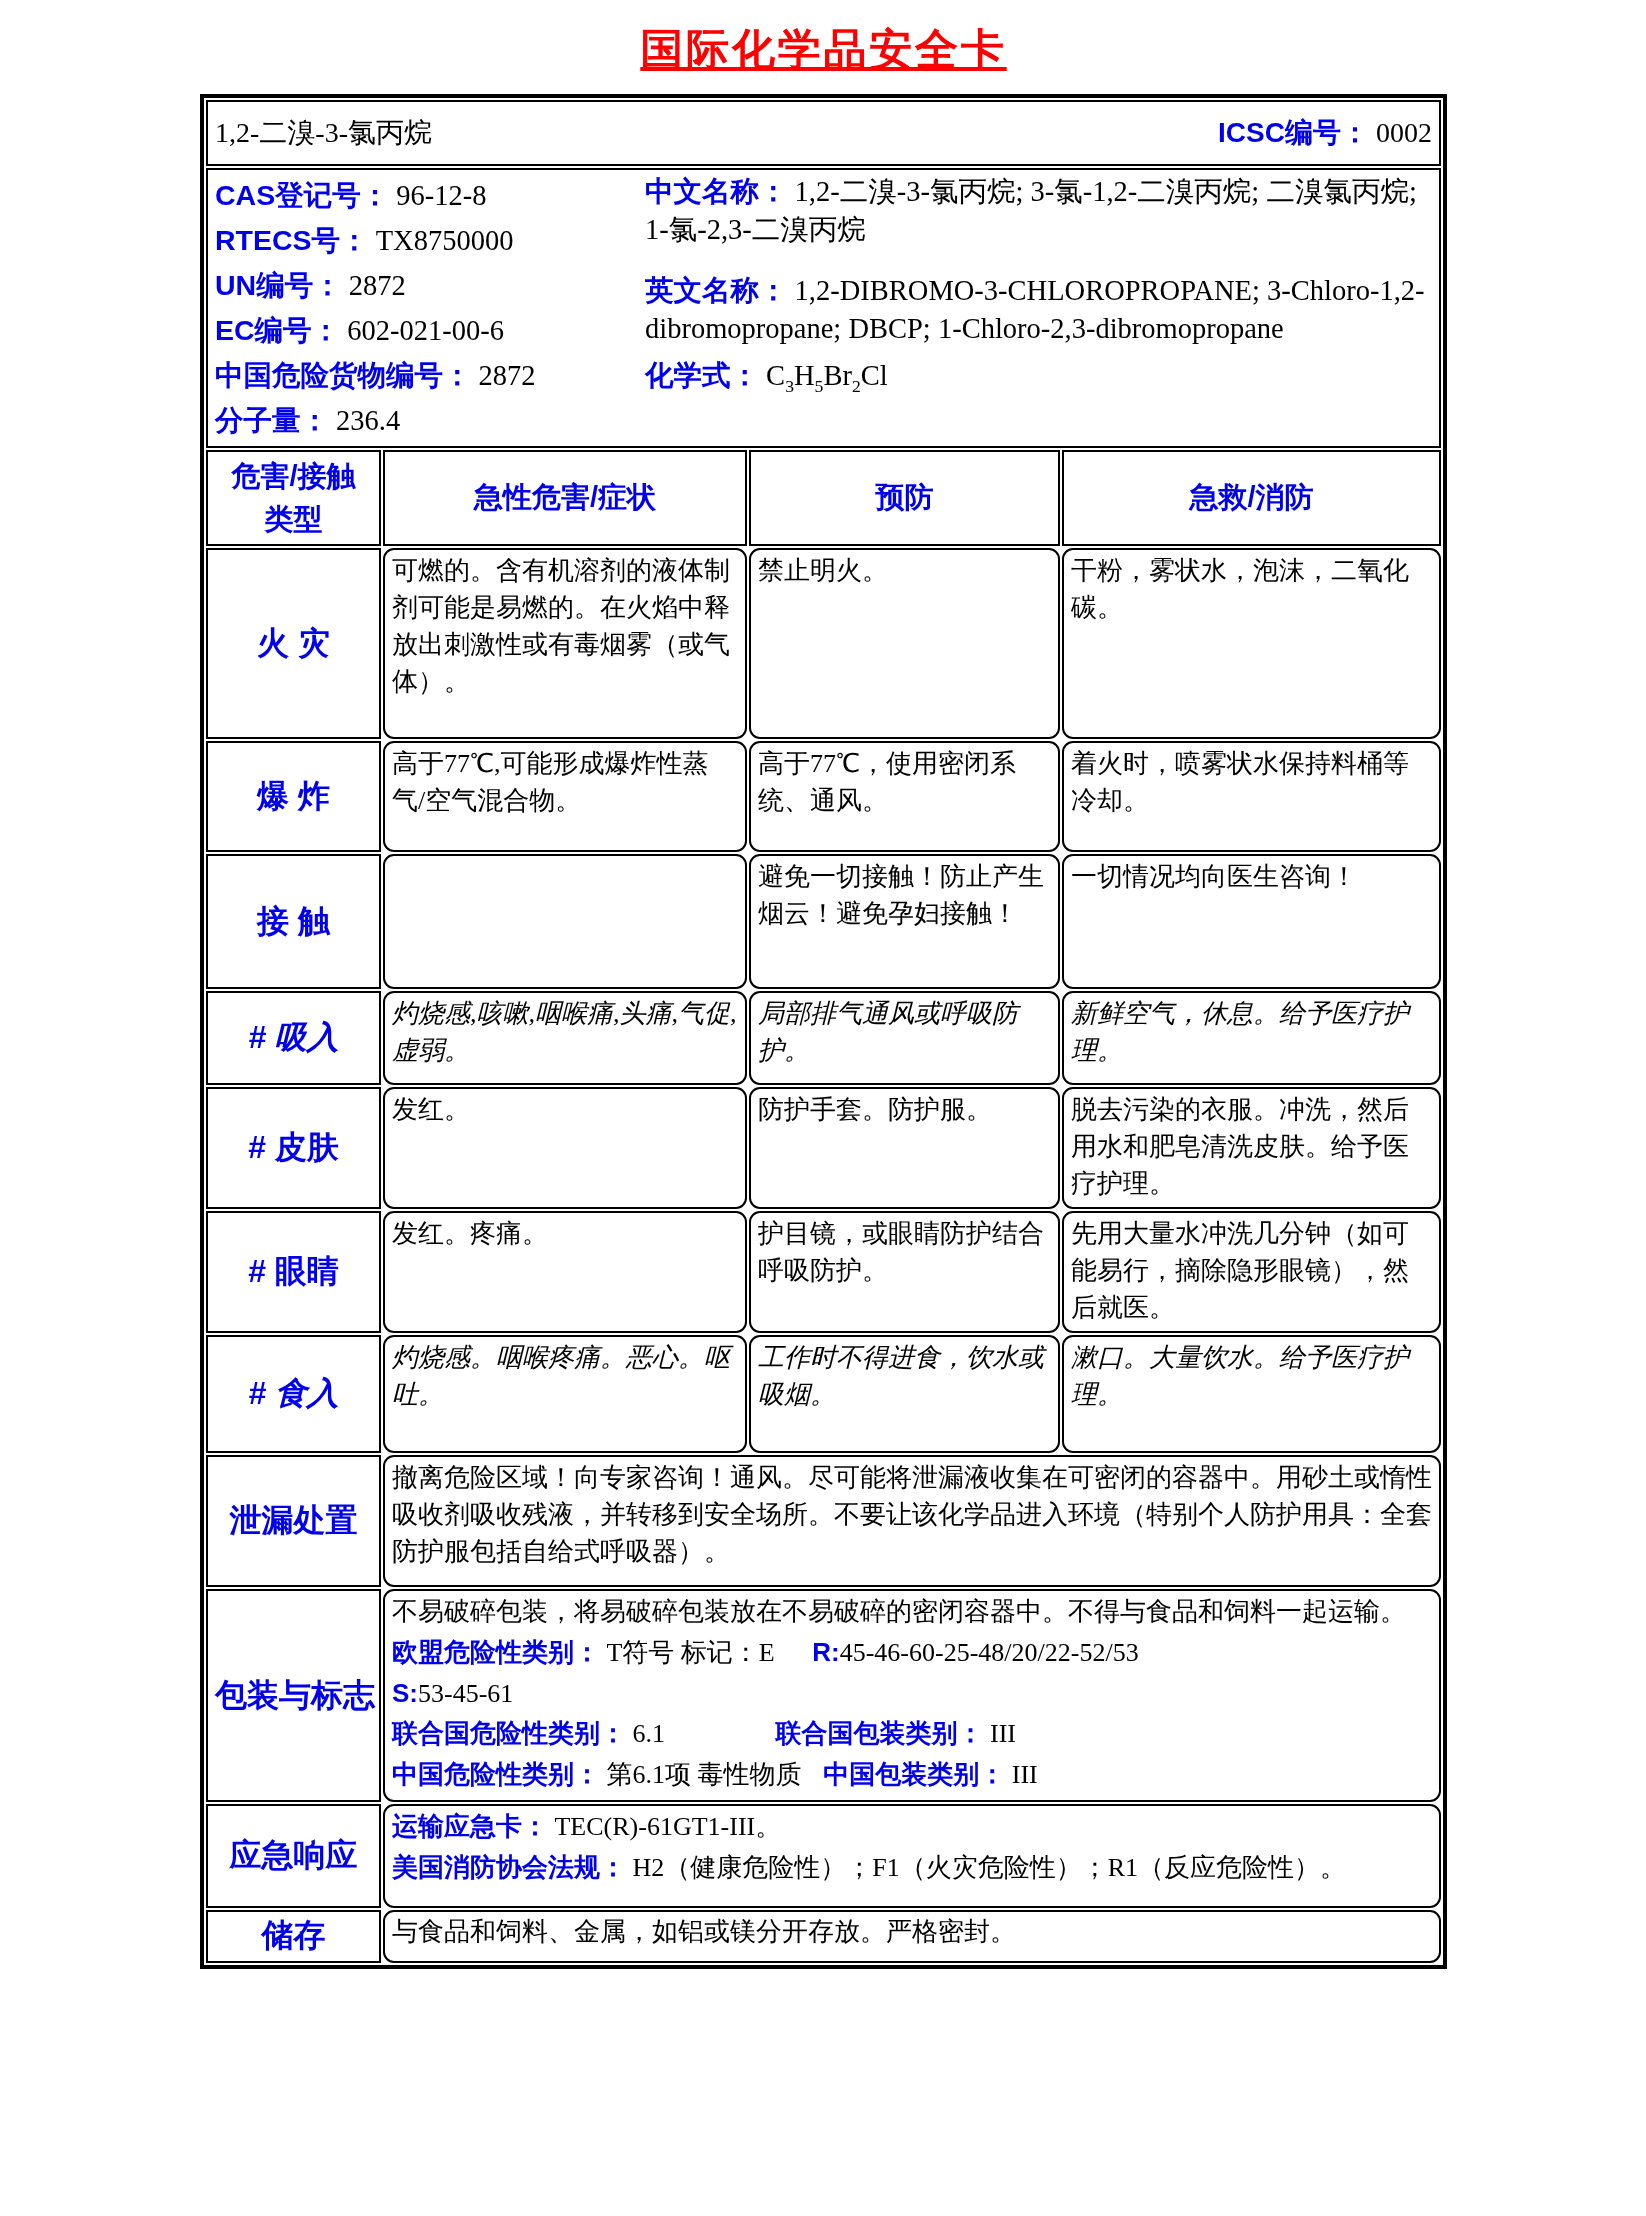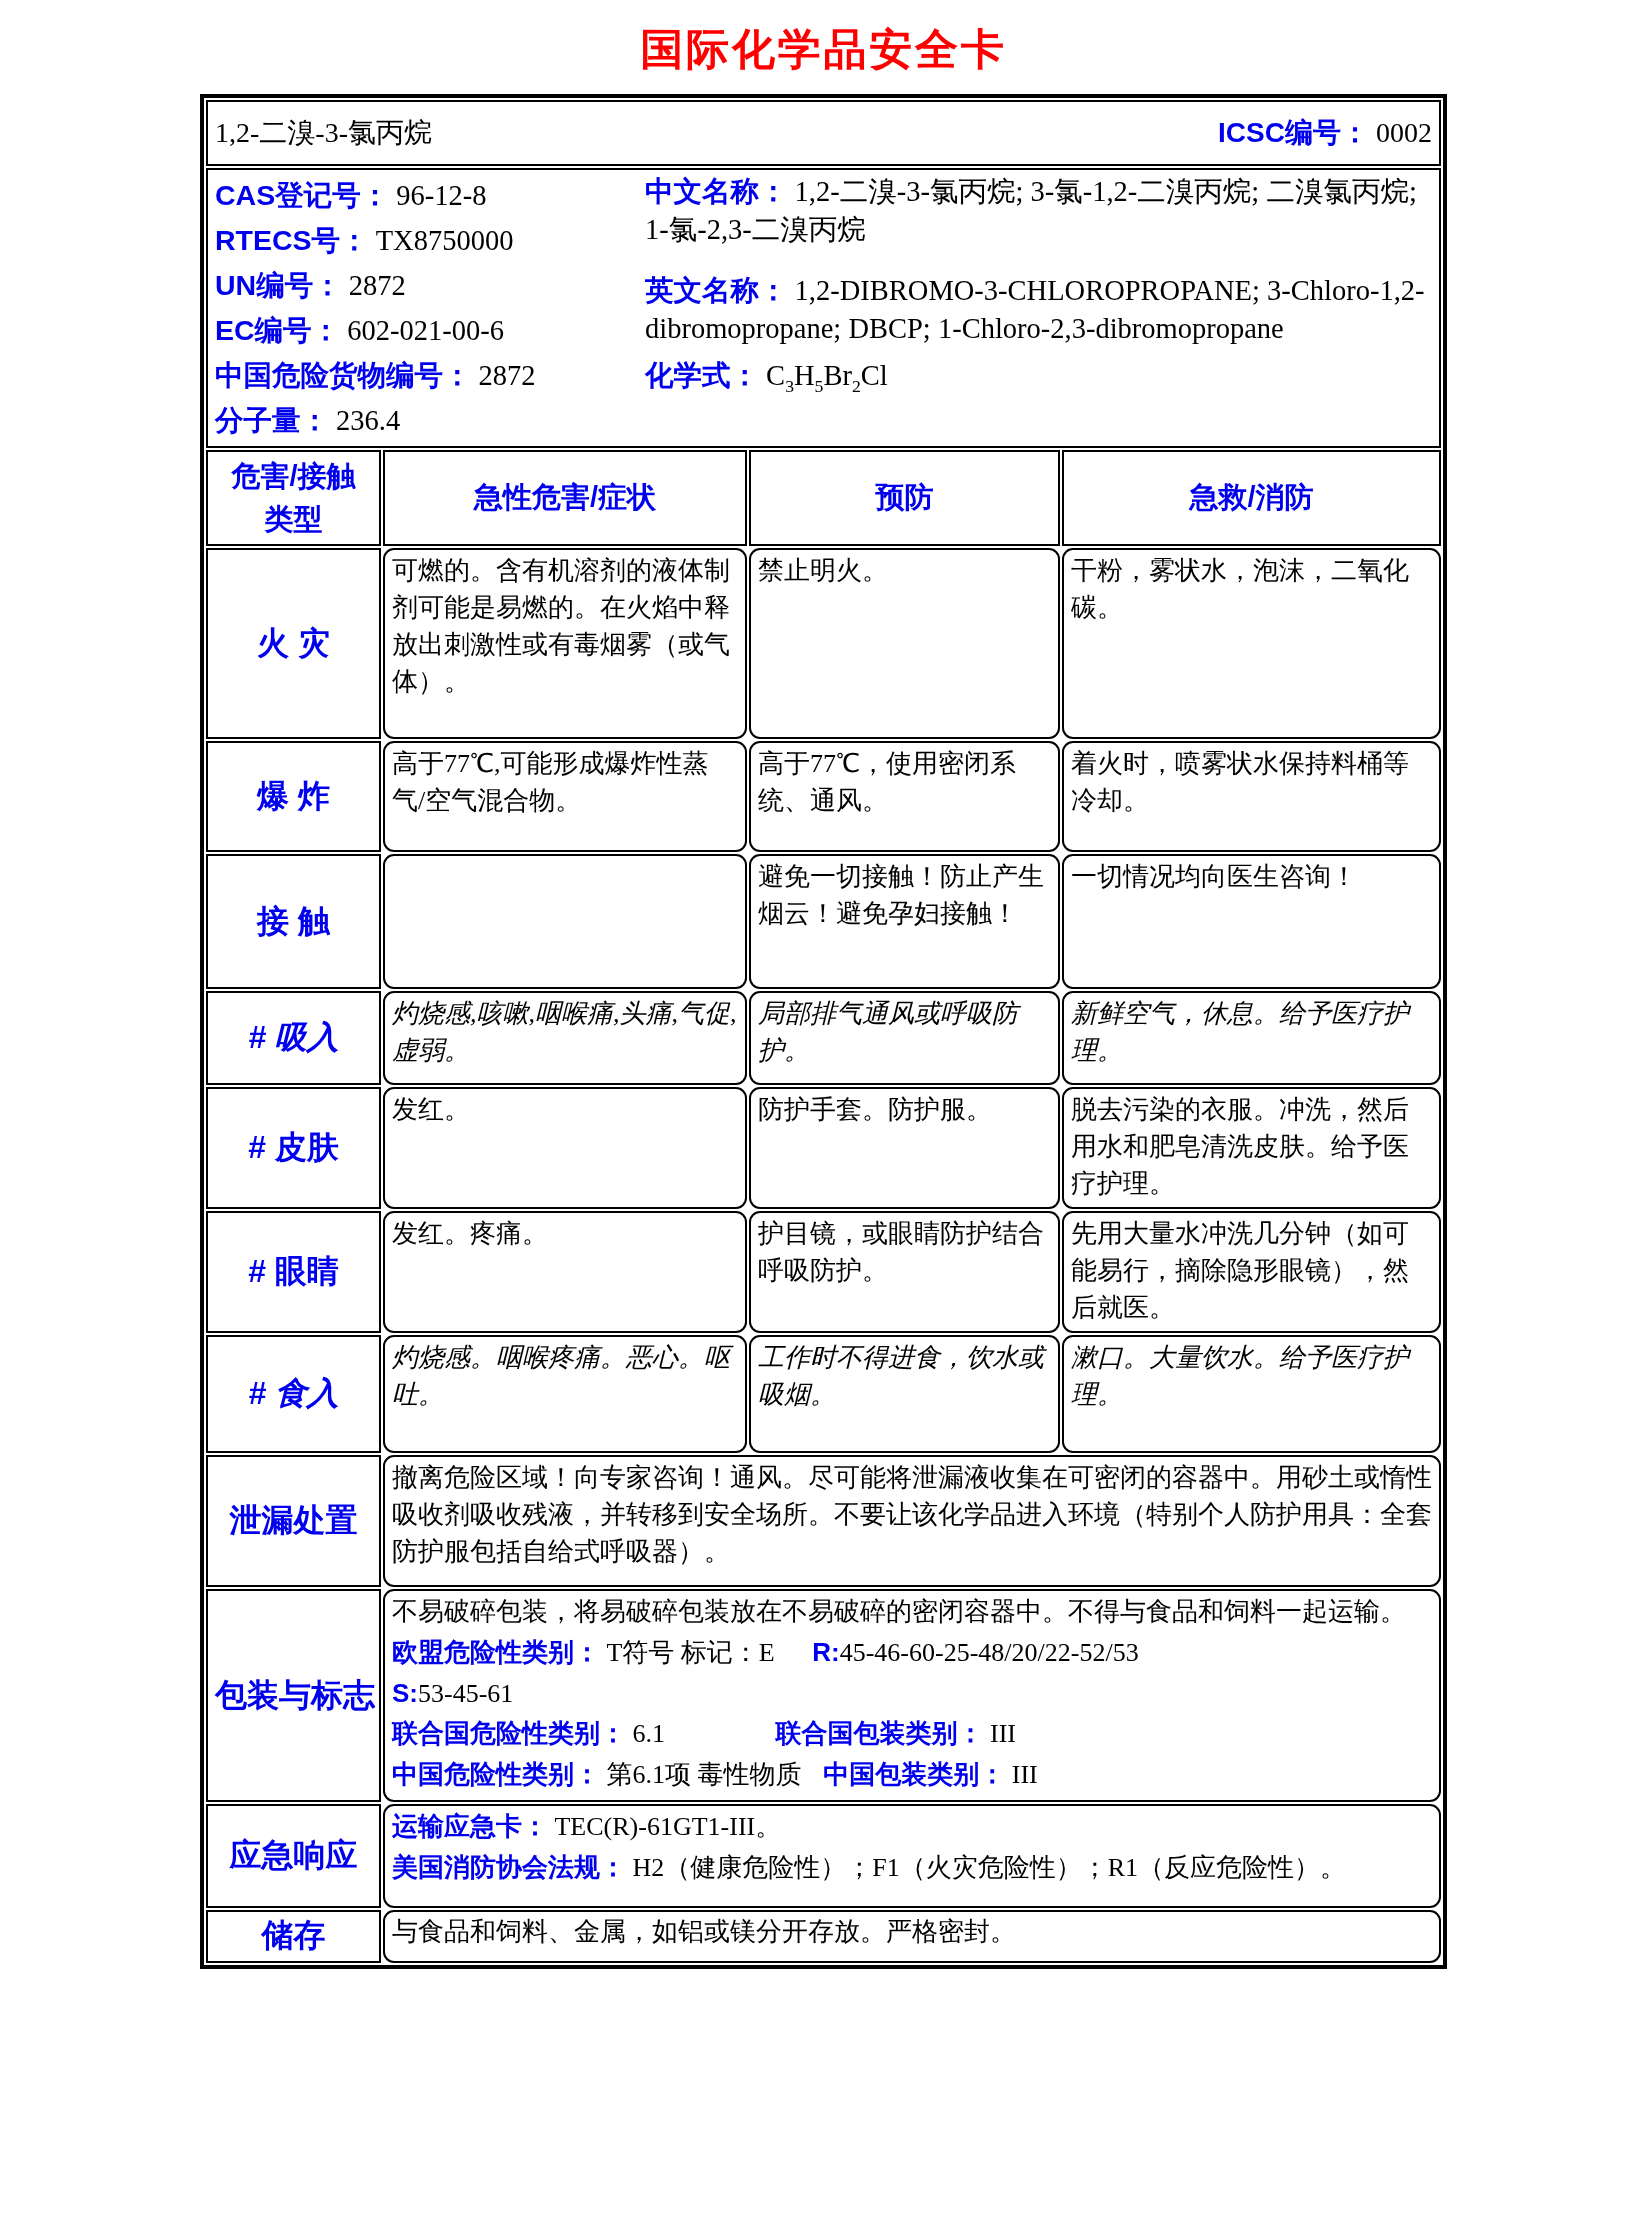--- a/index.html
+++ b/index.html
@@ -13,20 +13,21 @@
   }
   .doc-title{
     margin:0;
     padding-top:21px;
     text-align:center;
     font-family:"Liberation Sans", sans-serif;
     font-weight:bold;
     font-size:43px;
     letter-spacing:2.8px;
     color:#ff0000;
+    text-decoration:underline;
   }
   table.card{
     width:1246px;
     margin:15.3px auto 0 auto;
     border:4.2px solid #000000;
     border-spacing:2.8px;
     border-collapse:separate;
     background:#ffffff;
     table-layout:fixed;
   }

